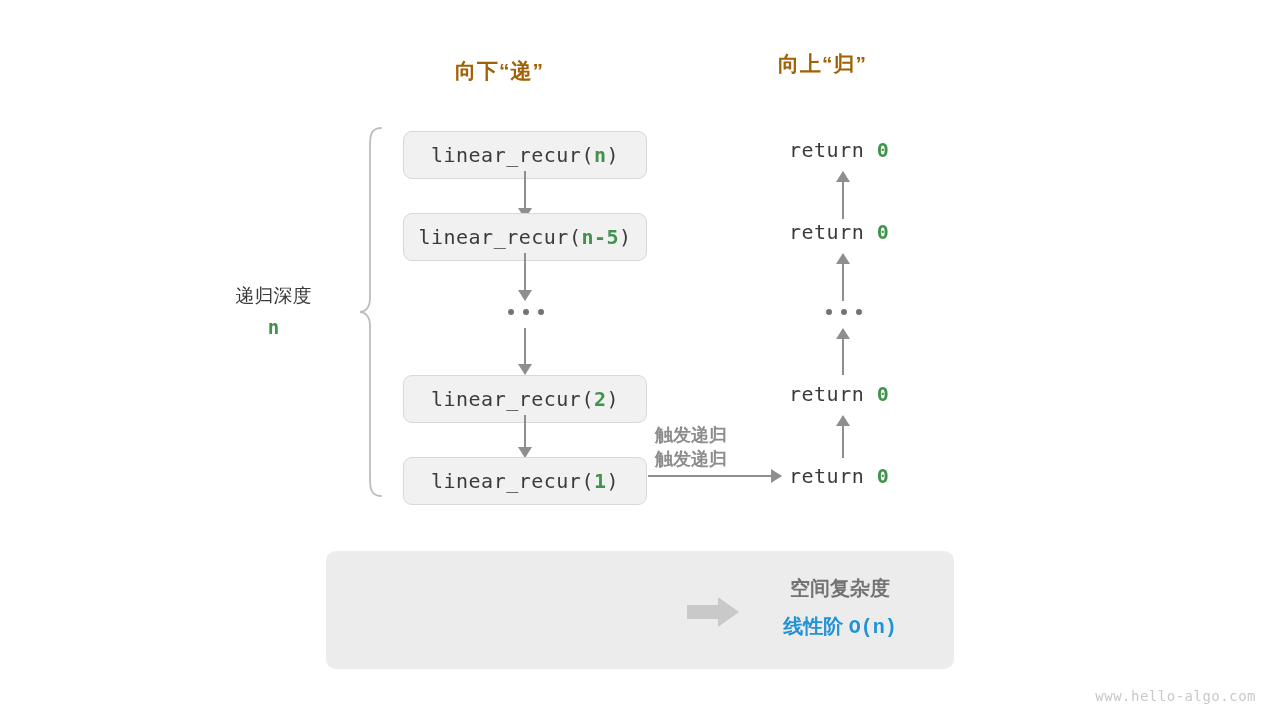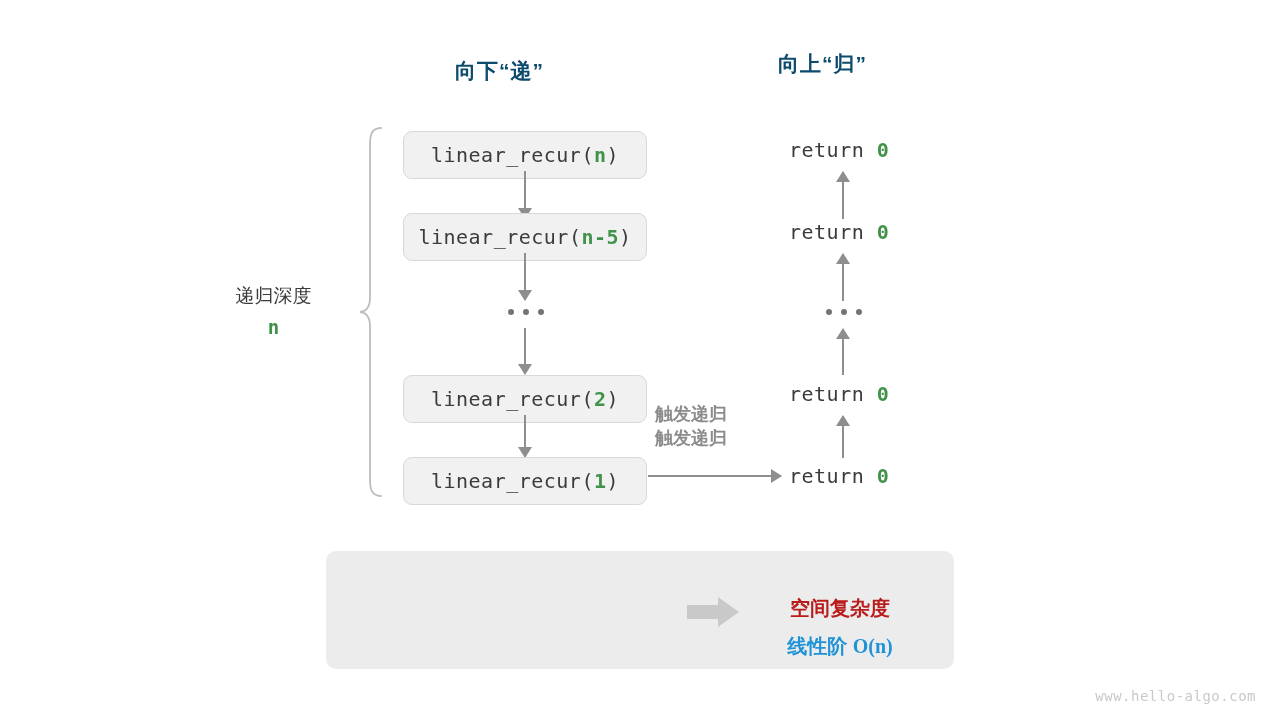--- a/index.html
+++ b/index.html
@@ -9,21 +9,21 @@
     font-family: "Liberation Sans", "DejaVu Sans", sans-serif;
     overflow: hidden;
   }
   #stage { position: relative; width: 1280px; height: 720px; }
 
   
   .col-header {
     position: absolute;
     font-size: 21px;
     font-weight: bold;
-    color: #0c4a6e;
+    color: #a16207;
     letter-spacing: 1px;
     white-space: nowrap;
   }
   #hdr-down { left: 455px; top: 57px; }
   #hdr-up   { left: 778px; top: 50px; }
 
   
   .call-box {
     position: absolute;
     height: 48px;
@@ -108,21 +108,21 @@
   #depth-label .t1 { font-size: 19px; color: #3b3b3b; }
   #depth-label .t2 {
     font-size: 19px; font-weight: bold; color: #41924b;
     font-family: "DejaVu Sans Mono", "Liberation Mono", monospace;
     display: block; margin-top: 4px;
   }
 
   
   #trigger-note {
     position: absolute;
-    left: 655px; top: 403px;
+    left: 655px; top: 424px;
     font-size: 18px; font-weight: bold;
     color: #8c8c8c;
     line-height: 1.32;
     text-align: center;
     white-space: nowrap;
   }
 
   
   #summary {
     position: absolute;
@@ -153,30 +153,29 @@
     width: 56px; height: 34px;
   }
   #sum-right {
     position: absolute;
     left: 745px; top: 572px;
     width: 190px;
     text-align: center;
     line-height: 1.6;
   }
   #sum-right .title {
-    font-size: 20px; font-weight: bold; color: #b91c1c;
+    font-size: 20px; font-weight: bold; color: #737373;
     display: block;
-    margin-top: 20px;
   }
   #sum-right .value {
     font-size: 20px; font-weight: bold; color: #1f93d6;
     display: block; margin-top: 6px;
   }
   #sum-right .value .mono {
-    font-family: Liberation Serif, serif;
+    font-family: Liberation Mono, monospace;
     margin-top: 25px;
   }
 
   
   #brace { position: absolute; left: 357px; top: 126px; }
 
   
   #watermark {
     position: absolute;
     right: 24px; bottom: 16px;

